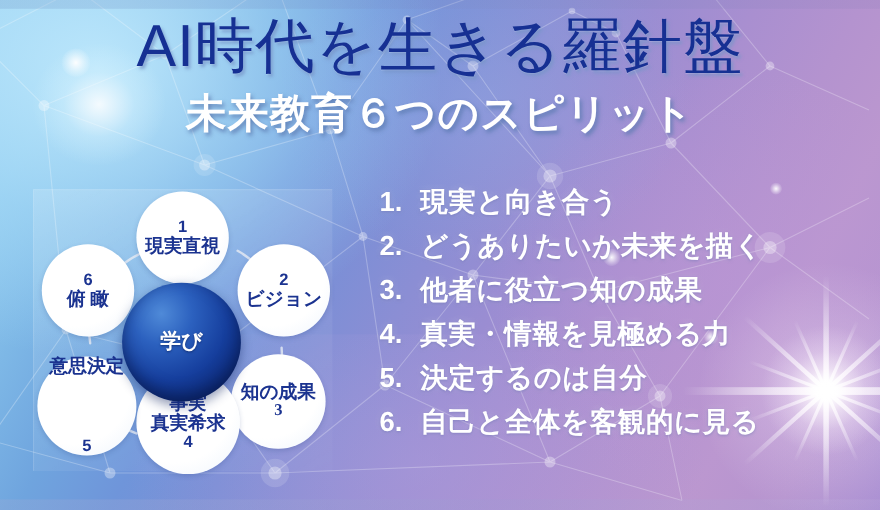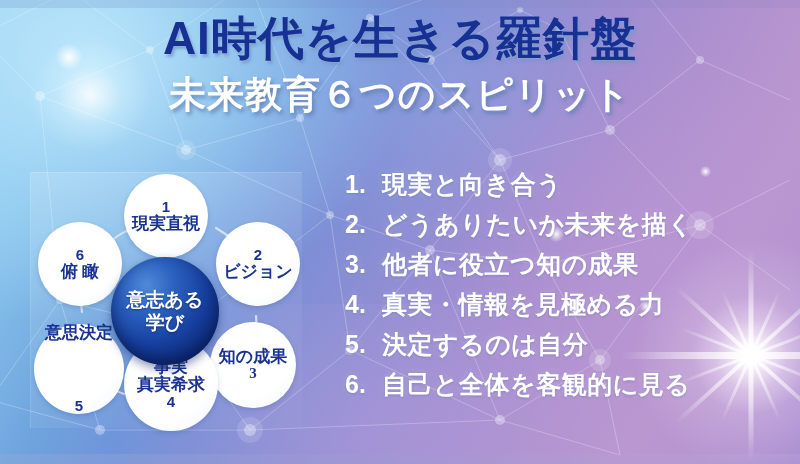--- a/index.html
+++ b/index.html
@@ -63,21 +63,21 @@
     transform-origin:50% 50%;
   }
   .flare-halo{ position:absolute; left:618px; top:222px; width:268px; height:268px; border-radius:50%; pointer-events:none;
     background:radial-gradient(circle, rgba(255,248,255,.50) 0%, rgba(250,238,252,.20) 30%, rgba(245,230,250,0) 62%); }
   .spark{ position:absolute; border-radius:50%; pointer-events:none;
     background:radial-gradient(circle, rgba(255,255,255,.95) 0%, rgba(255,255,255,.35) 45%, rgba(255,255,255,0) 75%); }
 
   
   .title-wrap{ position:absolute; left:0; top:14px; width:800px; text-align:center; }
   .main-title{
-    font-size:46px; font-weight:bold; letter-spacing:1px; line-height:1.06;
+    font-size:54px; font-weight:normal; letter-spacing:1px; line-height:1.06;
     color:#163093;
     text-shadow: 2px 3px 3px rgba(120,150,200,.75), 0 1px 0 rgba(255,255,255,.20);
     white-space:nowrap;
   }
   .sub-title{
     margin-top:12px;
     font-size:37px; font-weight:bold; letter-spacing:1px; line-height:1.1;
     color:#ffffff;
     text-shadow: 2px 3px 4px rgba(92,122,176,.85);
     white-space:nowrap;
@@ -264,21 +264,20 @@
       <span class="lbl">意思決定</span>
       <span class="num">5</span>
     </div>
 
     <div class="node" style="left:18px; top:56px; width:84px; height:84px;">
       <span class="num">6</span>
       <span class="lbl">俯 瞰</span>
     </div>
 
     <div class="center-node">
-      <span>意志ある</span>
       <span>学び</span>
     </div>
   </div>
 
   <div class="list">
     <div class="list-item">
       <span class="idx">1.</span>
       <span class="txt">現実と向き合う</span>
     </div>
     <div class="list-item">

